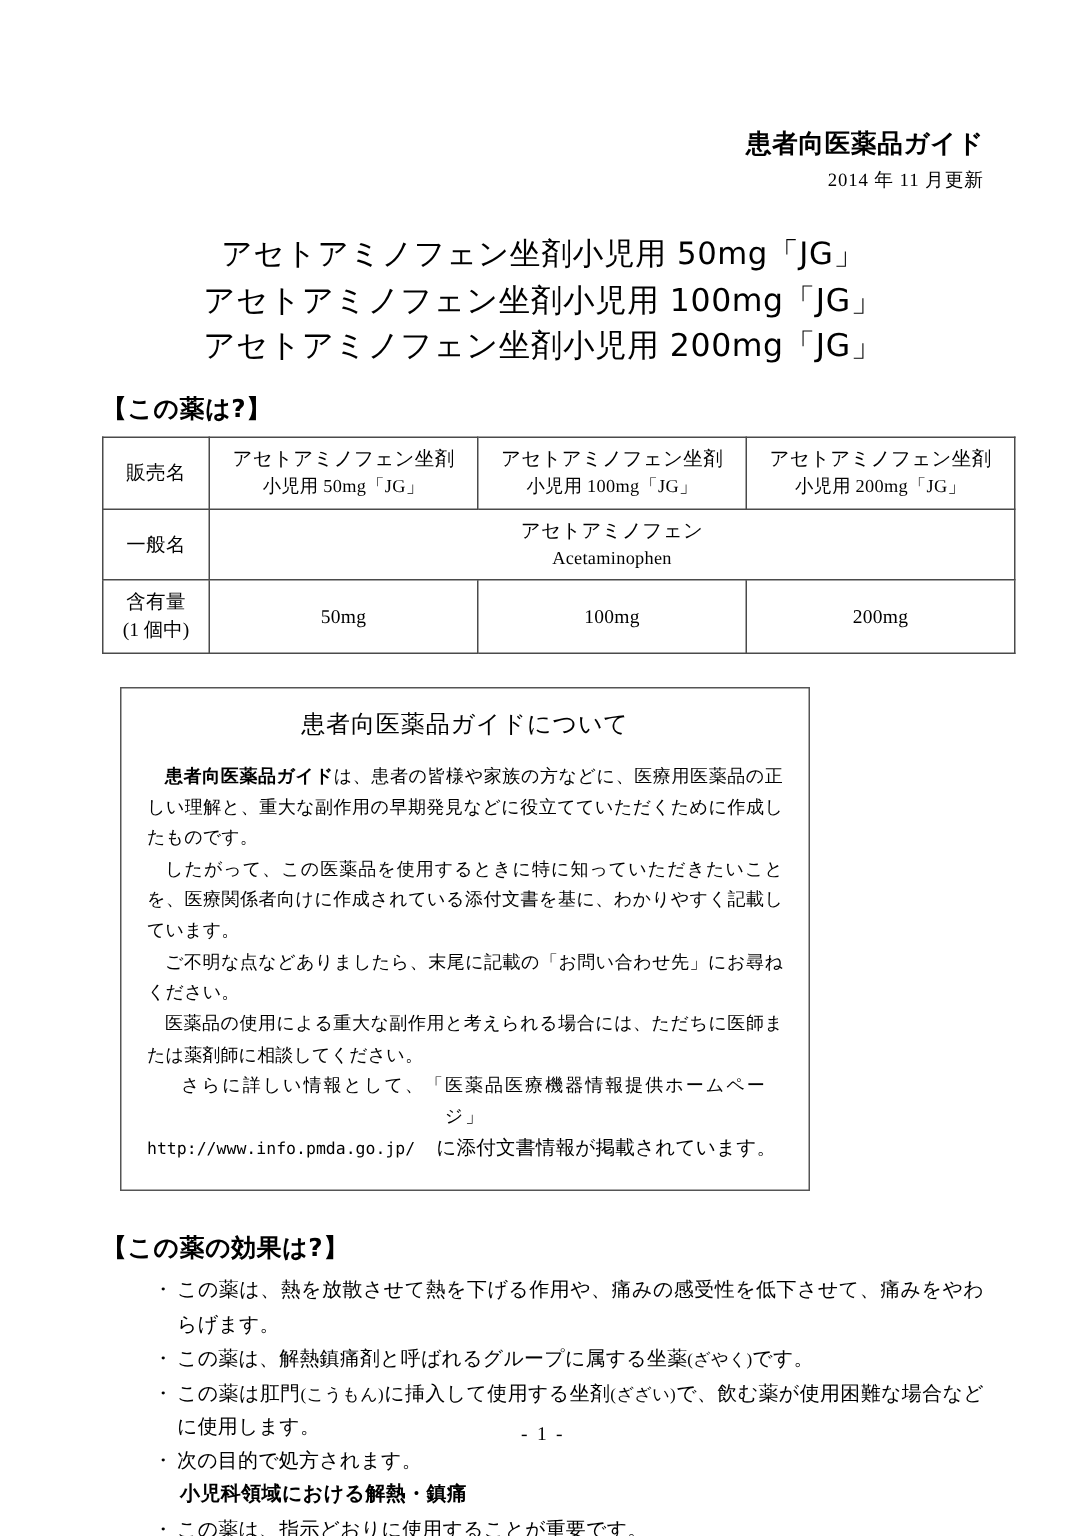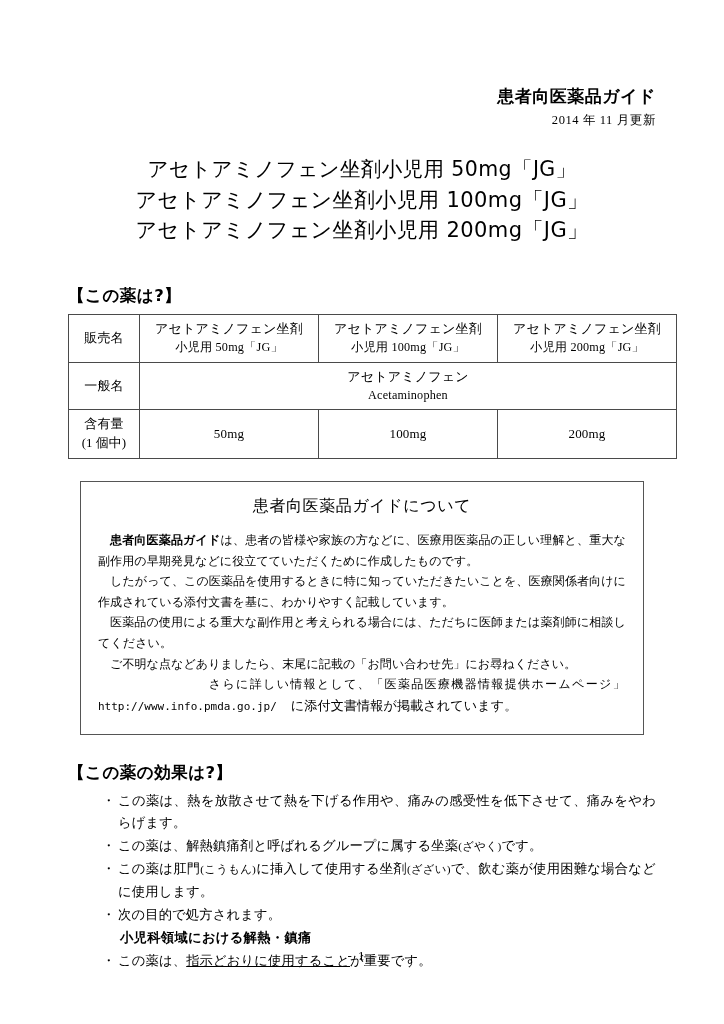--- a/index.html
+++ b/index.html
@@ -57,21 +57,21 @@
   .title-line.t1 { font-size: 20.5px; }
 
   
   .section-heading {
     font-family: "DejaVu Sans", "Liberation Sans", sans-serif;
     font-weight: bold;
     font-size: 16.5px;
     letter-spacing: 0.5px;
     margin: 0;
   }
-  .heading-konokusuri { margin-top: 39px; margin-bottom: 7px; }
+  .heading-konokusuri { margin-top: 16px; margin-bottom: 7px; }
   .heading-kouka { margin-top: 27px; margin-bottom: 6px; }
 
   
   table.info-table {
     border-collapse: collapse;
     width: 588px;
     table-layout: fixed;
     margin: 0;
   }
   table.info-table td {
@@ -110,21 +110,21 @@
     line-height: 1.35;
     font-size: 13px;
   }
   .label-two-line .l2 { display: block; letter-spacing: 0; }
 
   
   .guide-box {
     margin-top: 22px;
     border: 1px solid #555555;
     box-sizing: border-box;
-    width: 564px;
+    width: 460px;
     margin-left: 12px;
     padding: 14px 17px 16px 17px;
   }
   .guide-box-title {
     text-align: center;
     font-family: "DejaVu Sans", "Liberation Sans", sans-serif;
     font-size: 16px;
     letter-spacing: 0.6px;
     margin-bottom: 13px;
   }
@@ -135,21 +135,21 @@
     letter-spacing: 0.1px;
     margin: 0;
     text-align: justify;
   }
   .guide-para b {
     font-family: "DejaVu Sans", "Liberation Sans", sans-serif;
     font-weight: bold;
   }
   .guide-para.spread {
     letter-spacing: 1.35px;
-    text-align: right;
+    text-align: center;
   }
   .url-line {
     font-size: 13.1px;
     line-height: 1.72;
     margin: 0;
     letter-spacing: 0.1px;
   }
   .url-mono {
     font-family: "DejaVu Sans Mono", "Liberation Mono", monospace;
     font-size: 11px;
@@ -251,22 +251,22 @@
         <td class="amount-cell">100mg</td>
         <td class="amount-cell">200mg</td>
       </tr>
     </tbody>
   </table>
 
   <div class="guide-box">
     <div class="guide-box-title">患者向医薬品ガイドについて</div>
     <p class="guide-para"><b>患者向医薬品ガイド</b><span>は、患者の皆様や家族の方などに、医療用医薬品の正しい理解と、重大な副作用の早期発見などに役立てていただくために作成したものです。</span></p>
     <p class="guide-para">したがって、この医薬品を使用するときに特に知っていただきたいことを、医療関係者向けに作成されている添付文書を基に、わかりやすく記載しています。</p>
+    <p class="guide-para">ご不明な点などありましたら、末尾に記載の「お問い合わせ先」にお尋ねください。</p>
     <p class="guide-para">医薬品の使用による重大な副作用と考えられる場合には、ただちに医師または薬剤師に相談してください。</p>
-    <p class="guide-para">ご不明な点などありましたら、末尾に記載の「お問い合わせ先」にお尋ねください。</p>
     <p class="guide-para spread">さらに詳しい情報として、「医薬品医療機器情報提供ホームページ」</p>
     <p class="url-line"><span class="url-mono">http://www.info.pmda.go.jp/</span><span class="url-gap"></span><span>に添付文書情報が掲載されています。</span></p>
   </div>
 
   <h2 class="section-heading heading-kouka">【この薬の効果は?】</h2>
 
   <ul class="effect-list">
     <li>この薬は、熱を放散させて熱を下げる作用や、痛みの感受性を低下させて、痛みをやわらげます。</li>
     <li><span>この薬は、解熱鎮痛剤と呼ばれるグループに属する坐薬</span><span class="ruby-small">(ざやく)</span><span>です。</span></li>
     <li><span>この薬は肛門</span><span class="ruby-small">(こうもん)</span><span>に挿入して使用する坐剤</span><span class="ruby-small">(ざざい)</span><span>で、飲む薬が使用困難な場合などに使用します。</span></li>

